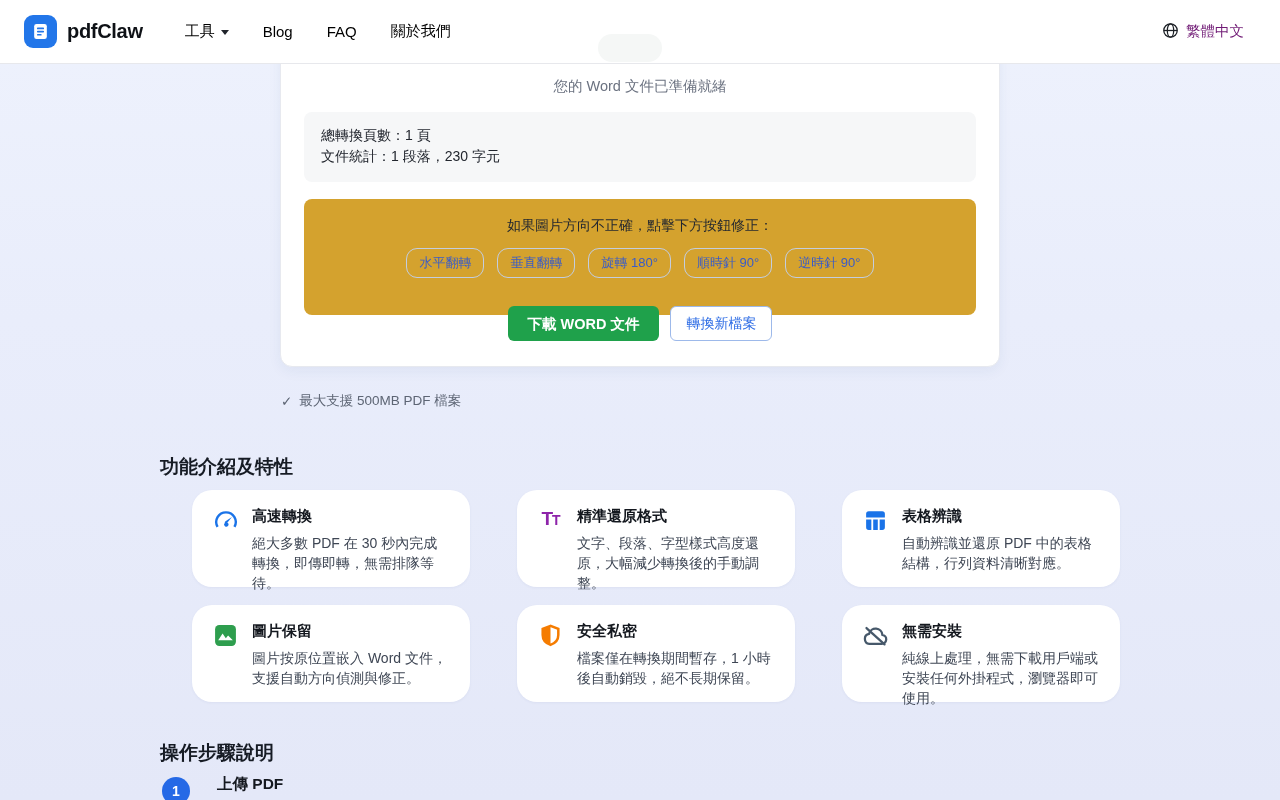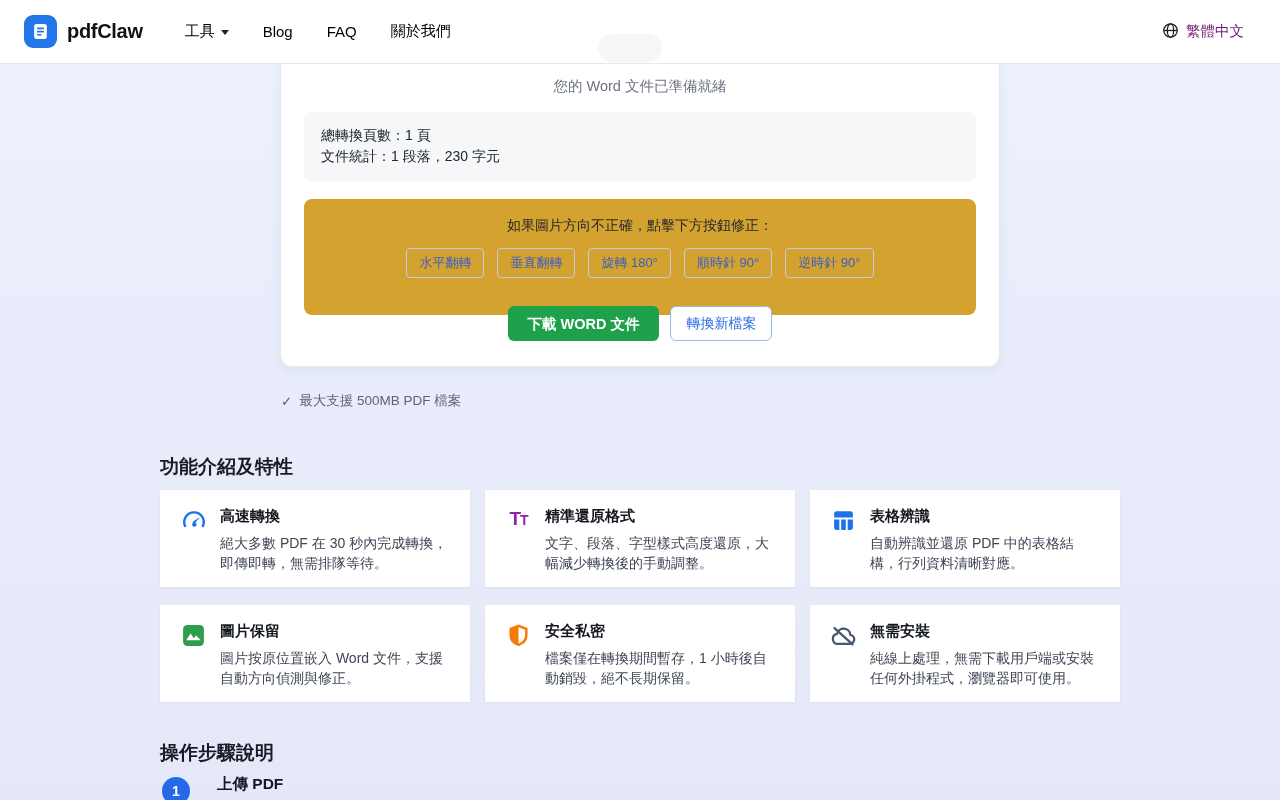--- a/index.html
+++ b/index.html
@@ -32,40 +32,40 @@
                  box-shadow:0 4px 14px rgba(40,60,120,0.06); z-index:5; }
   .ready-text { position:absolute; left:280px; top:77px; width:720px; text-align:center;
                 font-size:14.5px; color:#6b7280; z-index:6; }
   .stats-box { position:absolute; left:304px; top:112px; width:672px; height:70px;
                background:#f6f7f8; border-radius:8px; padding:13px 17px; z-index:6; }
   .stats-line { font-size:14px; color:#22262e; line-height:21px; }
   .gold-box { position:absolute; left:304px; top:199px; width:672px; height:116px;
               background:#d4a22e; border-radius:8px; z-index:6; text-align:center; padding-top:18px; }
   .gold-title { font-size:14px; color:#24282f; font-weight:500; }
   .gold-btn-row { display:flex; justify-content:center; gap:13px; margin-top:13px; }
-  .gold-btn { background:transparent; border:1px solid #c3cde0; border-radius:4px;
+  .gold-btn { background:transparent; border:1px solid #c3cde0; border-radius:11px;
               color:#3a5cc7; font-size:13px; padding:6px 12px; cursor:pointer;
               font-family:inherit; line-height:16px; }
   .cta-row { position:absolute; left:280px; top:306px; width:720px; display:flex;
              justify-content:center; align-items:center; gap:11px; z-index:6; }
   .btn-download { background:#1fa14b; color:#ffffff; border:none; border-radius:6px;
                   font-size:14.5px; font-weight:bold; padding:9px 20px; cursor:pointer;
                   font-family:inherit; height:35px; }
   .btn-outline { background:#ffffff; color:#2d6ce5; border:1px solid #9db9ea; border-radius:6px;
                  font-size:14px; padding:8px 15px; cursor:pointer; font-family:inherit; height:35px; }
   .support-note { position:absolute; left:281px; top:392px; font-size:13.5px; color:#5d6574; z-index:6;
                   display:flex; gap:7px; align-items:center; }
 
   
   .features-title { position:absolute; left:160px; top:454px; font-size:19px; font-weight:bold; color:#161b24; }
   .features-grid { position:absolute; left:160px; top:490px; width:960px;
                    display:grid; grid-template-columns:310px 310px 310px; grid-auto-rows:97px;
                    column-gap:15px; row-gap:18px; }
-  .feature-card { background:#ffffff; border-radius:0; padding:17px 20px 0 20px;
-                  display:flex; gap:13px; box-shadow:0 1px 3px rgba(40,60,120,0.05); }
+  .feature-card { background:#ffffff; border-radius:20px; padding:17px 20px 0 20px;
+                  display:flex; gap:13px; box-shadow:0 1px 3px rgba(40,60,120,0.05);margin-left:32px; }
   .feature-icon { width:27px; height:27px; flex:0 0 27px; margin-top:1px;
                   display:flex; align-items:flex-start; justify-content:center; }
   .feature-title { font-size:15px; font-weight:bold; color:#14181f; margin-bottom:7px; }
   .feature-desc { font-size:14px; color:#3e4654; line-height:20px; }
   .tt-glyph { font-weight:bold; color:#8e24aa; font-size:19px; line-height:22px; letter-spacing:-1px; }
   .tt-glyph .tt-small { font-size:14px; }
 
   
   .steps-title { position:absolute; left:160px; top:740px; font-size:19px; font-weight:bold; color:#161b24; }
   .step-row { position:absolute; left:162px; top:774px; display:flex; gap:27px; }

